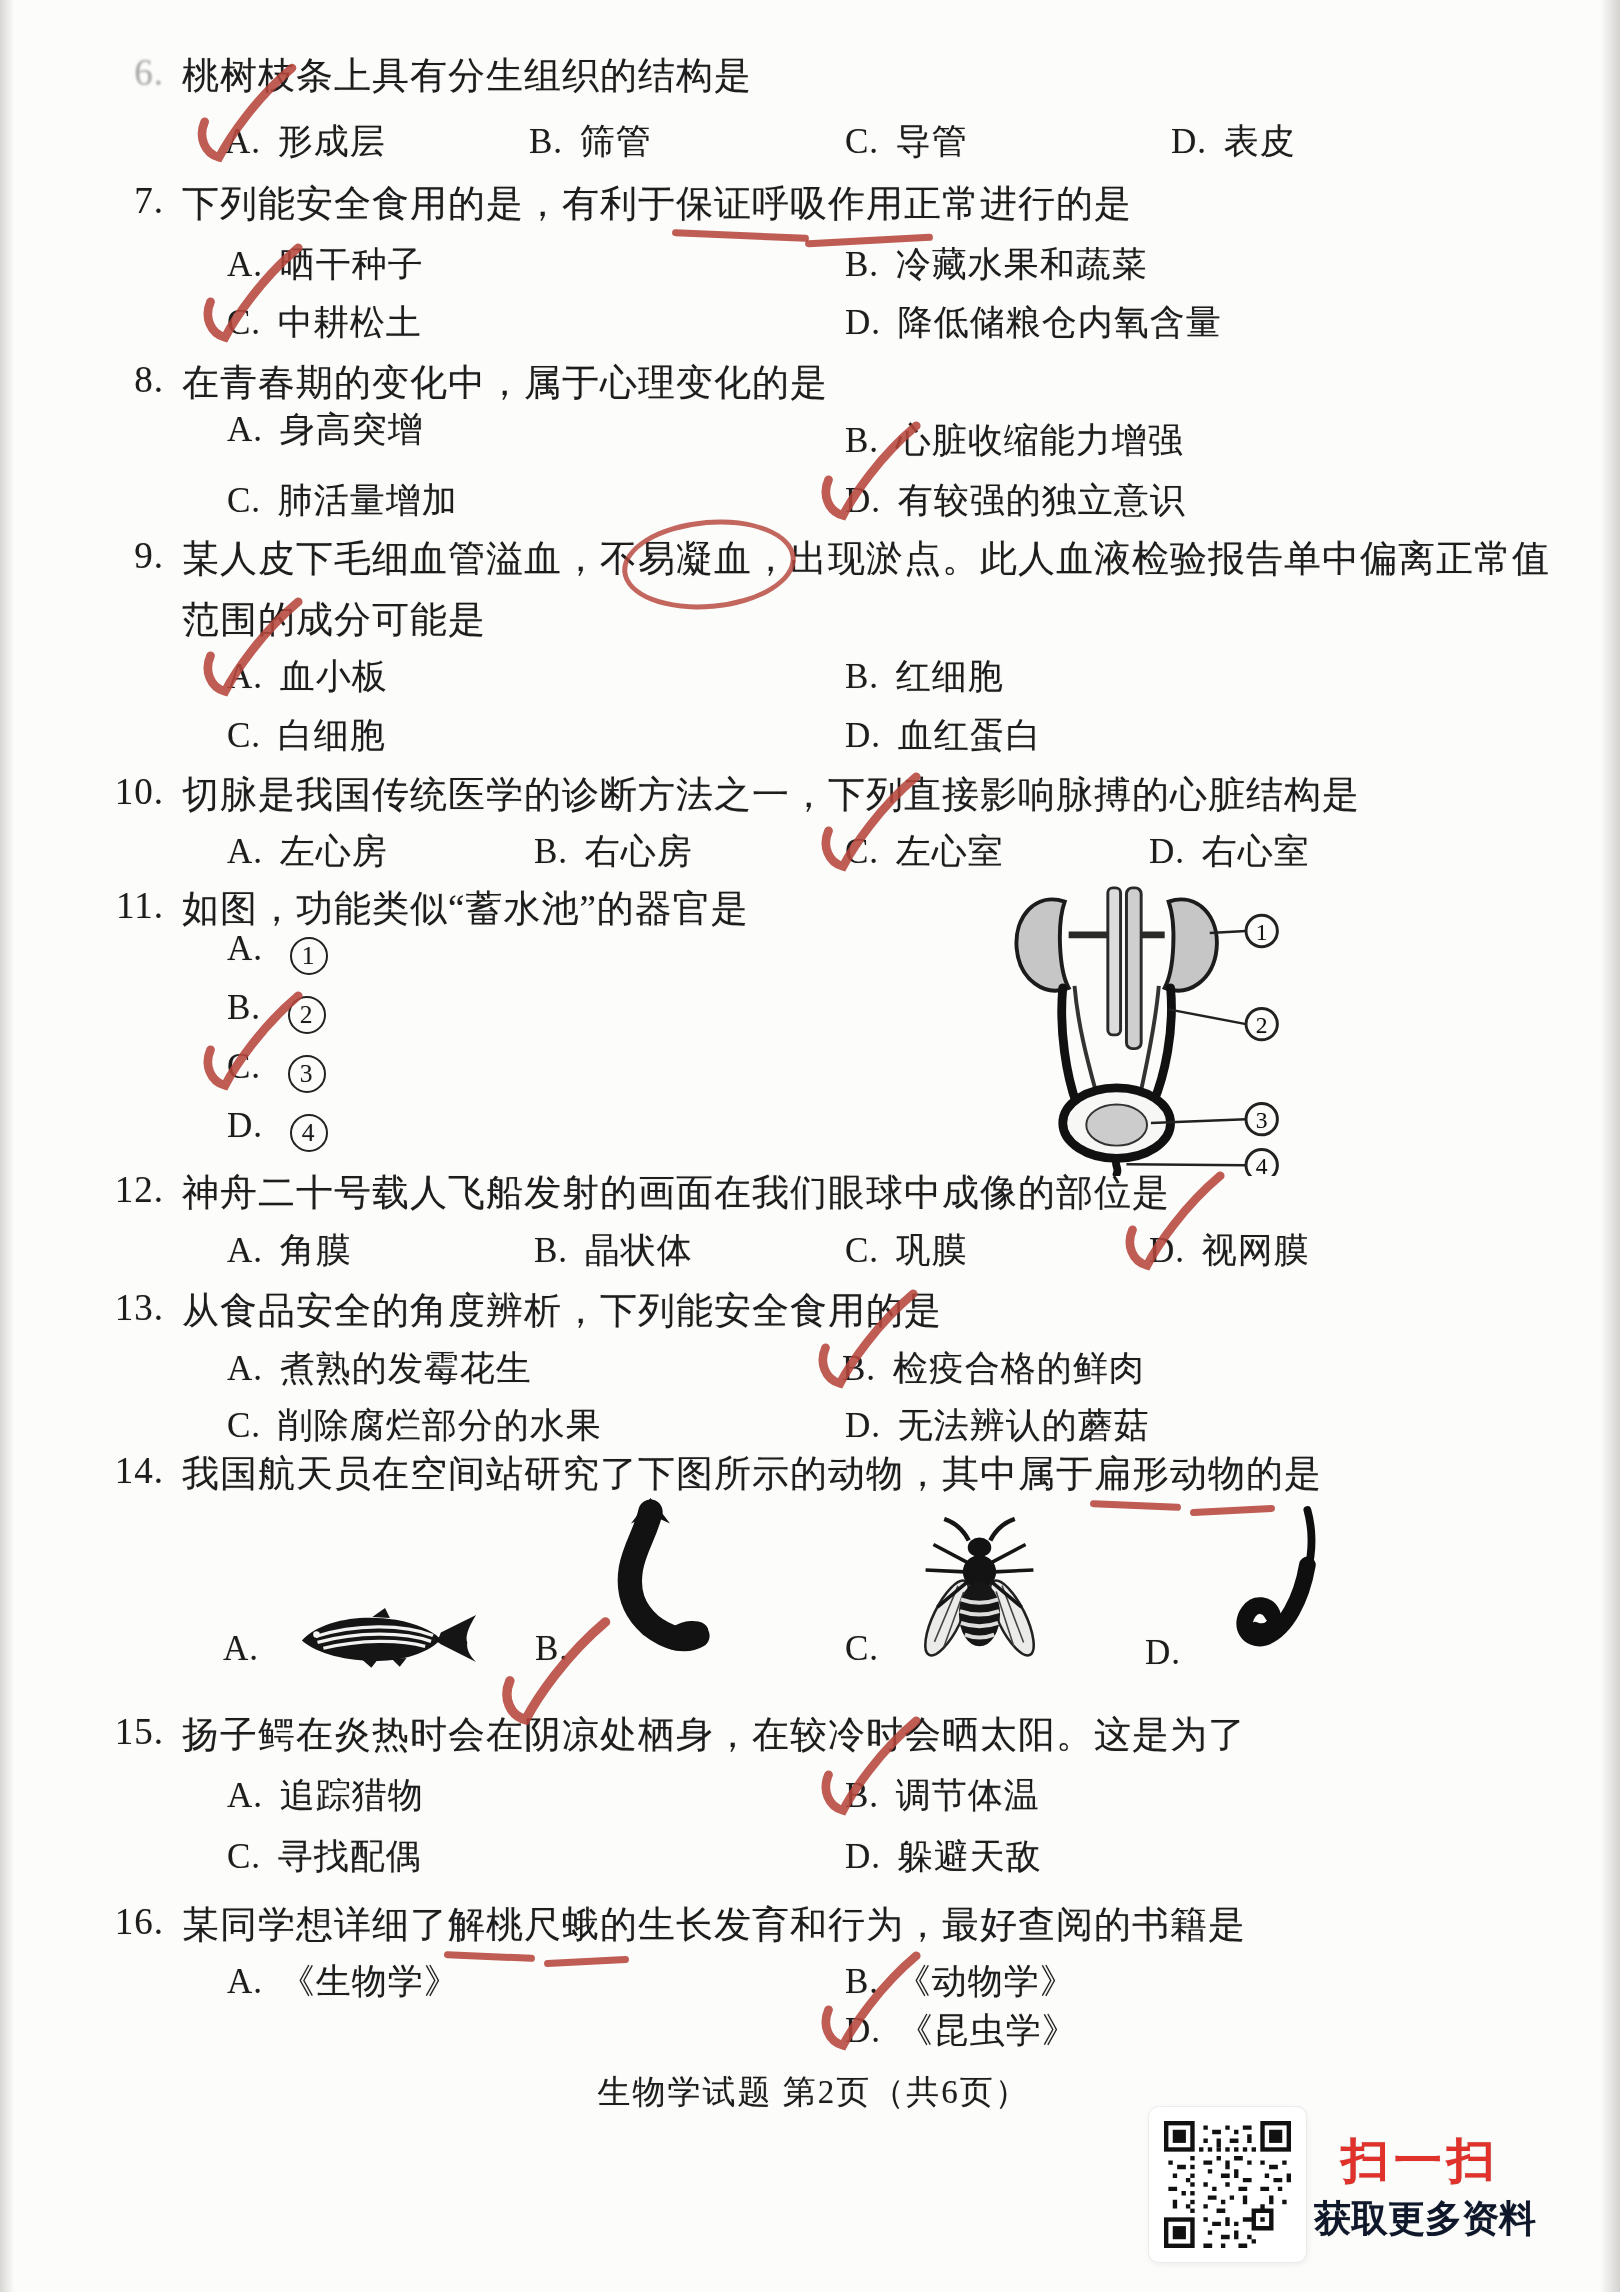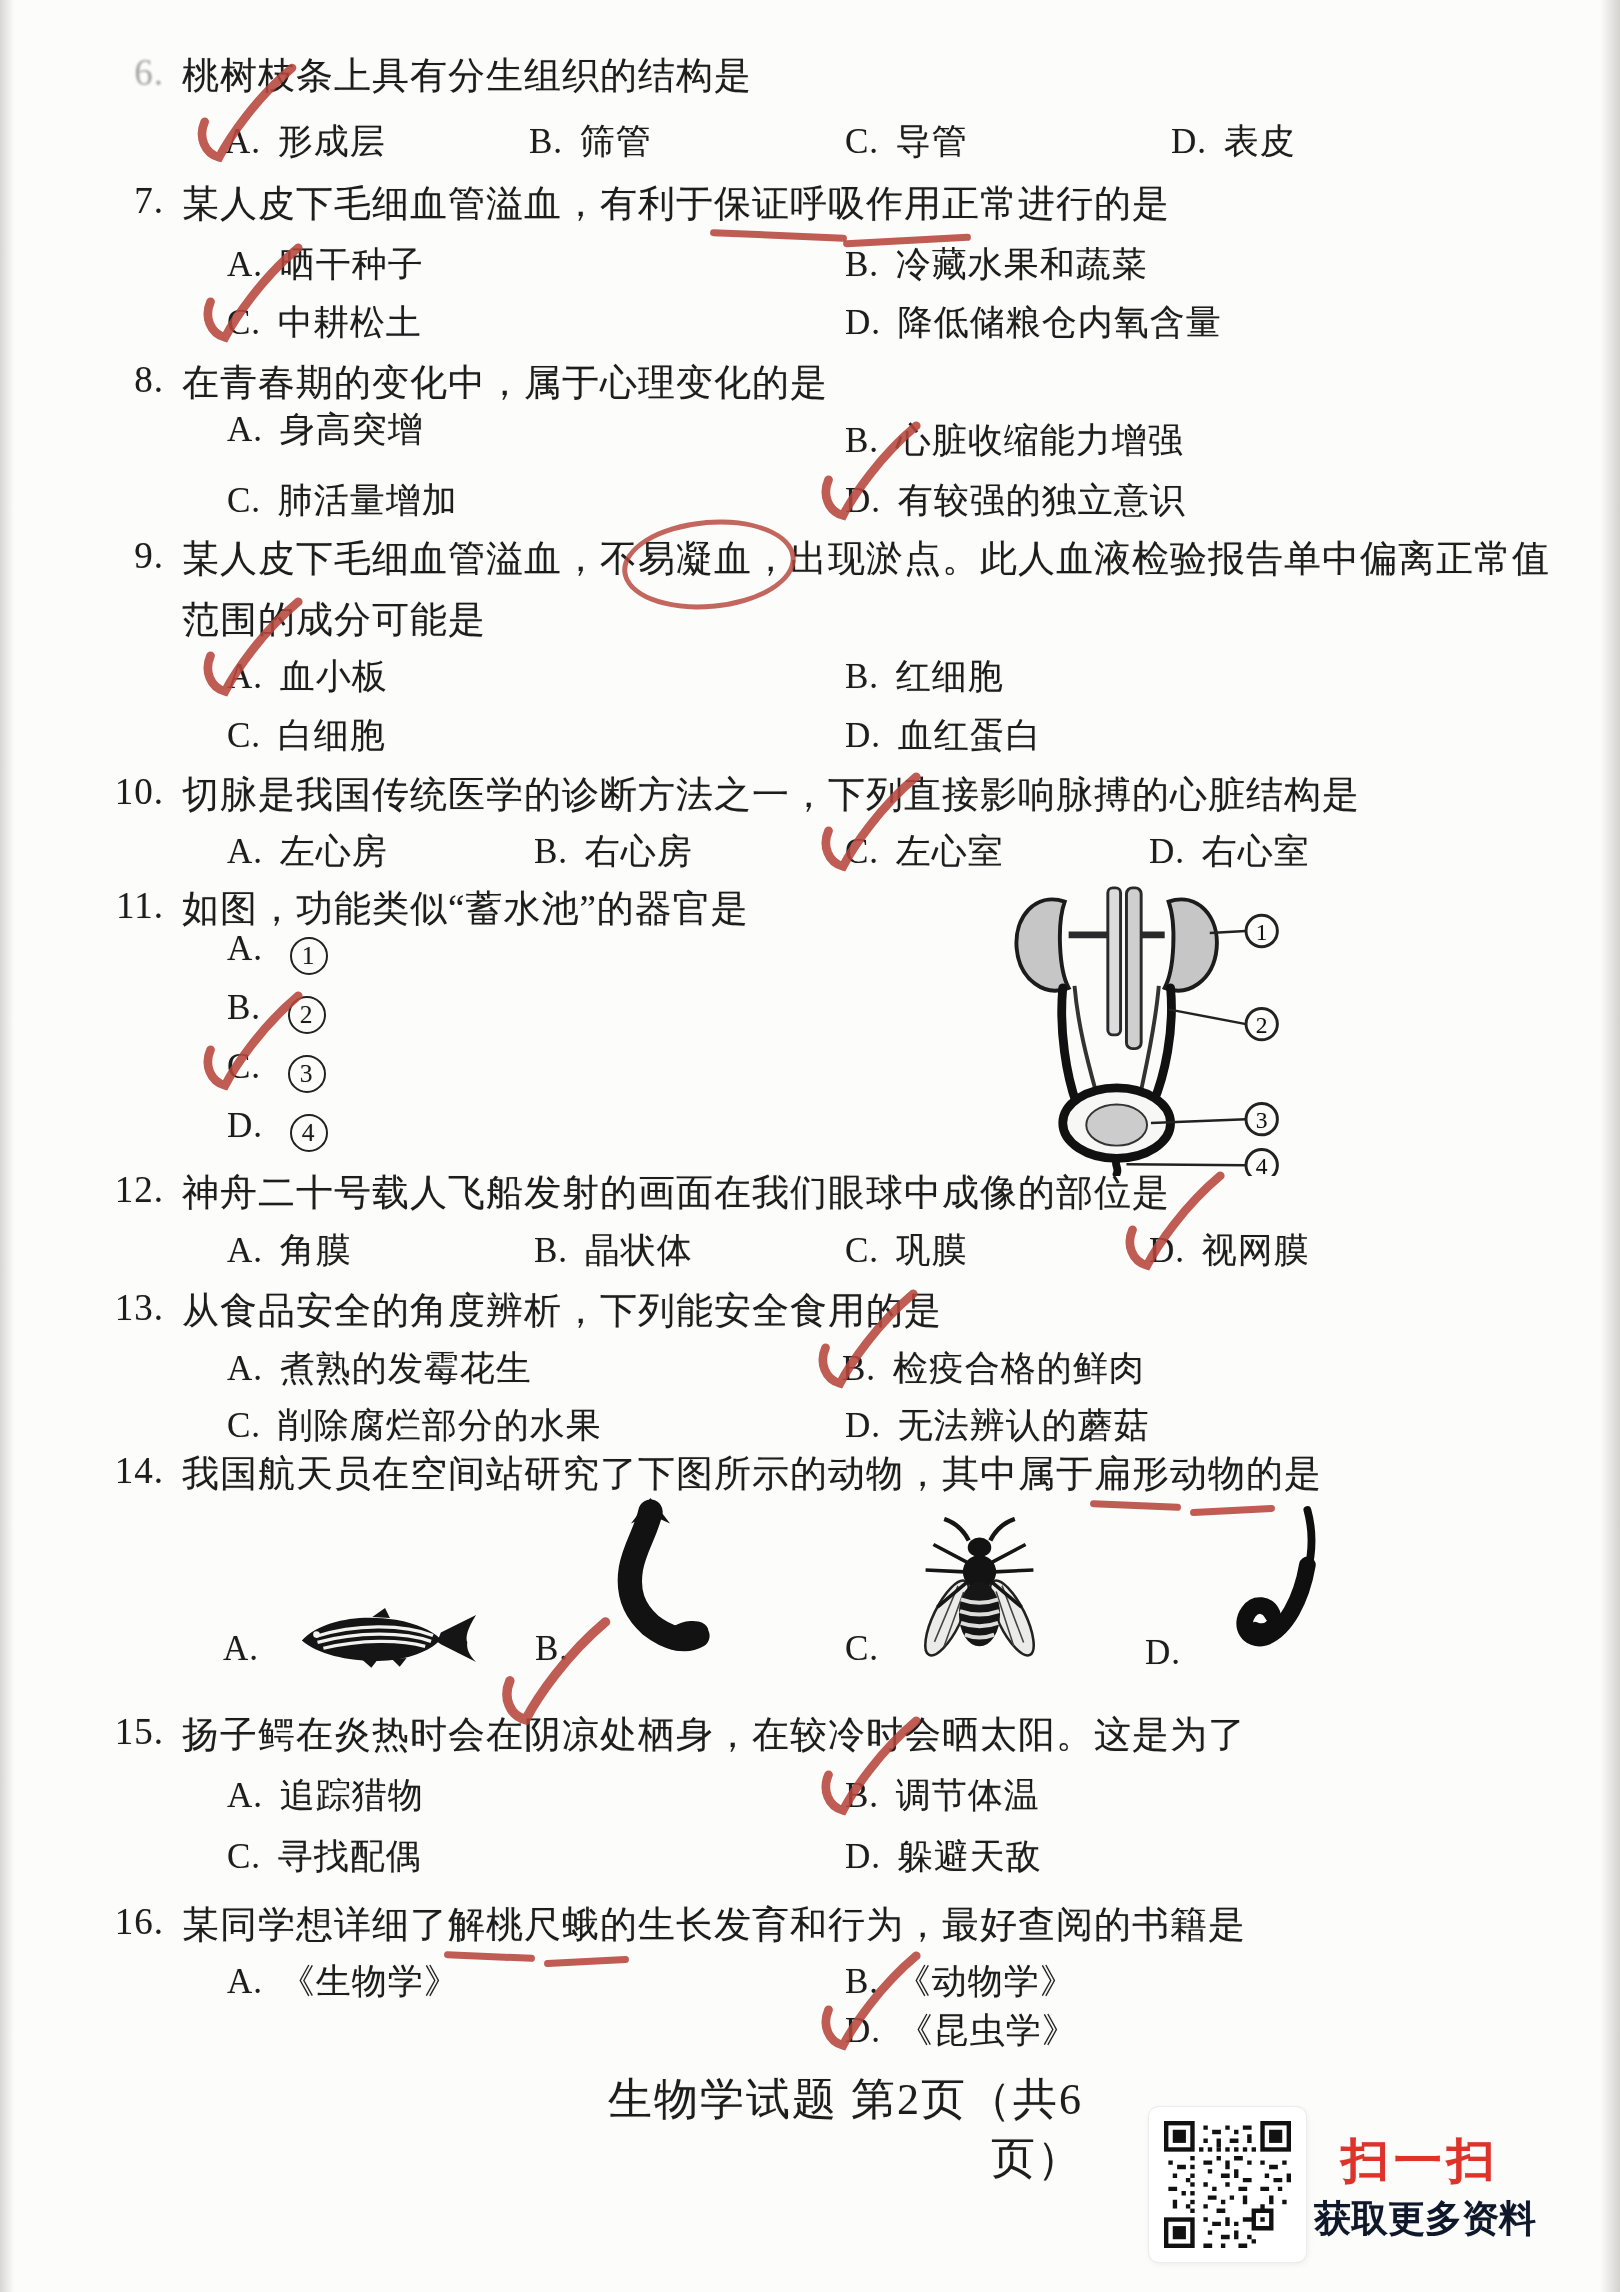--- a/index.html
+++ b/index.html
@@ -29,22 +29,22 @@
   .u-mark{position:relative;display:inline-block;}
   .u-mark::before{content:"";position:absolute;left:-3.9px;bottom:-9.8px;width:60%;height:6.9px;
         background:rgba(182,70,59,.88);border-radius:5.9px;transform:rotate(2.5deg);}
   .u-mark::after{content:"";position:absolute;right:-29px;bottom:-14.7px;width:56%;height:6.9px;
         background:rgba(182,70,59,.88);border-radius:5.9px;transform:rotate(-3deg);}
   .o-mark{position:relative;display:inline-block;}
   .o-mark::after{content:"";position:absolute;left:-15.7px;right:-5.9px;top:-13.7px;bottom:-25.5px;
         border:5.9px solid rgba(182,70,59,.82);border-radius:50%;transform:rotate(-5deg);}
 
   .animal{position:absolute;}
-  .footer{position:absolute;left:544px;top:2070px;width:539px;text-align:right;
-          font-size:44px;letter-spacing:2px;}
+  .footer{position:absolute;left:544px;top:2070px;width:539px;text-align:center;
+          font-size:33px;letter-spacing:2px;}
 
   .qr-card{position:absolute;left:1149px;top:2107px;width:157px;height:155px;background:#fff;
            border-radius:9.8px;box-shadow:0 0 0 1px #ececec,1px 2px 7.8px rgba(0,0,0,.07);}
   .qr-card svg{position:absolute;left:14.7px;top:13.7px;}
   .scan-big{position:absolute;left:1341px;top:2129px;font-size:48px;font-weight:700;color:#e0312a;
             letter-spacing:4.9px;font-family:"Liberation Sans","DejaVu Sans",sans-serif;}
   .scan-sub{position:absolute;left:1314px;top:2194px;font-size:37px;font-weight:700;color:#0f172a;
             font-family:"Liberation Sans","DejaVu Sans",sans-serif;}
 </style>
 </head>
@@ -75,21 +75,21 @@
   </div>
   <div class="opt" style="left:845px;top:118px">
     <span class="olab">C.</span><span>导管</span>
   </div>
   <div class="opt" style="left:1171px;top:118px">
     <span class="olab">D.</span><span>表皮</span>
   </div>
 
   <div class="stem" style="top:179px">
     <span class="qnum">7.</span>
-    <span class="qtext"><span>某人皮下毛细血管溢血，有利于</span><span class="u-mark">保证呼吸作用</span><span>正常进行的是</span></span>
+    <span class="qtext"><span>下列能安全食用的是，有利于</span><span class="u-mark">保证呼吸作用</span><span>正常进行的是</span></span>
   </div>
   <div class="opt" style="left:227px;top:241px">
     <span class="olab">A.</span><span>晒干种子</span>
   </div>
   <div class="opt" style="left:845px;top:241px">
     <span class="olab">B.</span><span>冷藏水果和蔬菜</span>
   </div>
   <div class="opt" style="left:227px;top:299px">
     <svg class="check" viewBox="0 0 108 108" width="106" height="106">
         <use href="#pen-check"></use>

